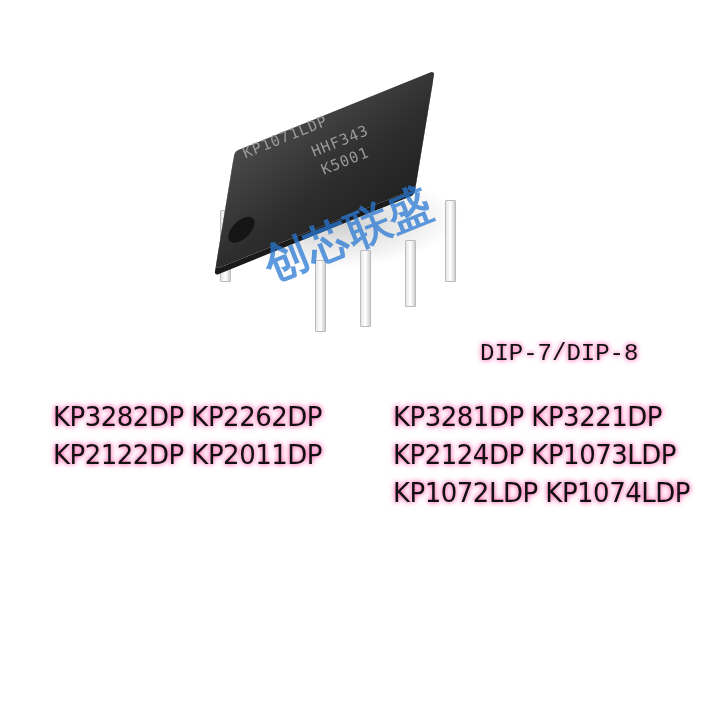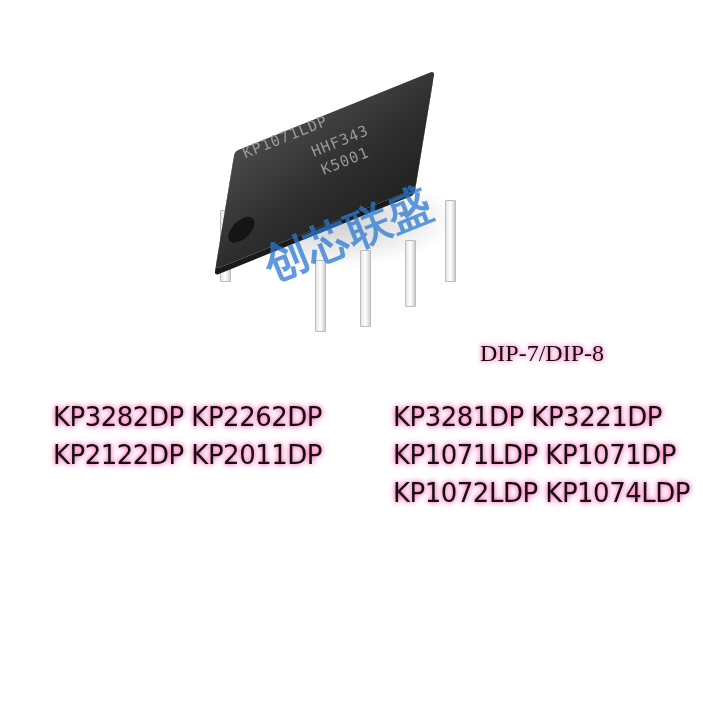--- a/index.html
+++ b/index.html
@@ -18,21 +18,21 @@
     .marking { position: absolute; color: #9a9a9a; font-family: "DejaVu Sans Mono", monospace;
                font-size: 15px; white-space: nowrap; letter-spacing: 1px; }
     .m1 { left: 40px; top: 38px; transform: rotate(-22deg); }
     .m2 { left: 110px; top: 42px; transform: rotate(-22deg); }
     .m3 { left: 120px; top: 62px; transform: rotate(-22deg); }
     .pin { position: absolute; width: 9px; background: linear-gradient(90deg,#e6e6e6,#ffffff,#cfcfcf);
            border: 1px solid #bbb; border-radius: 1px; }
     .watermark { position: absolute; left: 60px; top: 115px; font-size: 44px; font-weight: bold;
                  color: rgba(40,120,210,0.75); transform: rotate(-22deg); white-space: nowrap; }
     .pkg { position: absolute; left: 480px; top: 340px; font-size: 24px; color: #111;
-           font-family: Liberation Serif, serif;
+           font-family: Liberation Mono, monospace;
            text-shadow: 0 0 4px #ff66b3, 0 0 6px #ff99cc; }
     .col { position: absolute; top: 398px; margin-left: 43px; }
     .col.left { left: 10px; }
     .col.right { left: 350px; }
     .line { font-size: 26px; line-height: 38px; color: #111; white-space: nowrap;
             letter-spacing: -0.5px;
             text-shadow: 0 0 4px #ff5fae, 0 0 7px #ff8fc7; }
   </style>
 </head>
 <body>
@@ -55,15 +55,15 @@
 
 <div class="pkg">DIP-7/DIP-8</div>
 
 <div class="col left">
   <div class="line">KP3282DP KP2262DP</div>
   <div class="line">KP2122DP KP2011DP</div>
 </div>
 
 <div class="col right">
   <div class="line">KP3281DP KP3221DP</div>
-  <div class="line">KP1071LDP KP1071DP</div>
+  <div class="line">KP2124DP KP1073LDP</div>
   <div class="line">KP1072LDP KP1074LDP</div>
 </div>
 
 </body></html>

